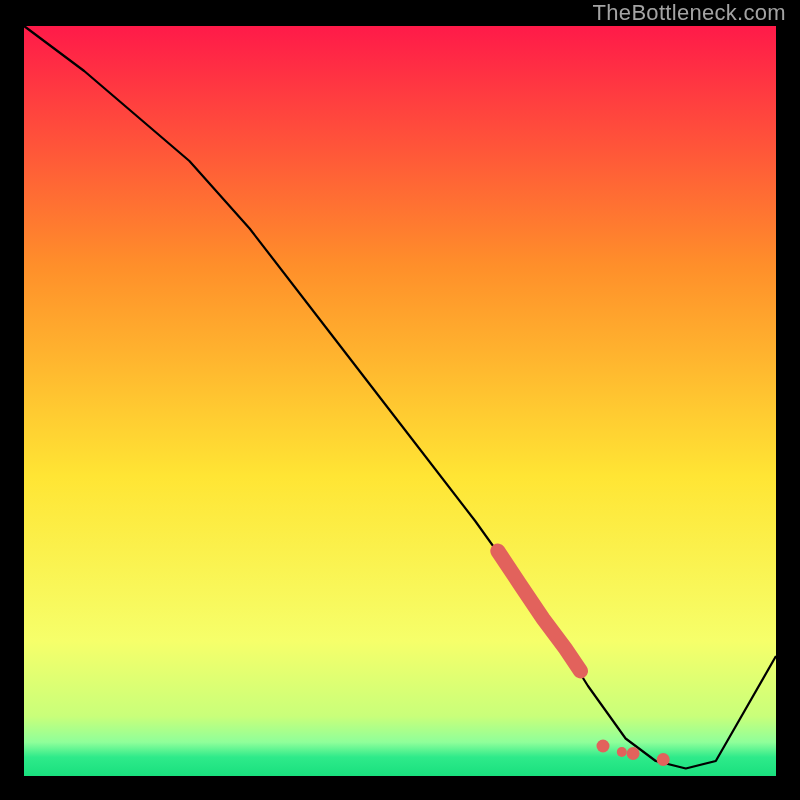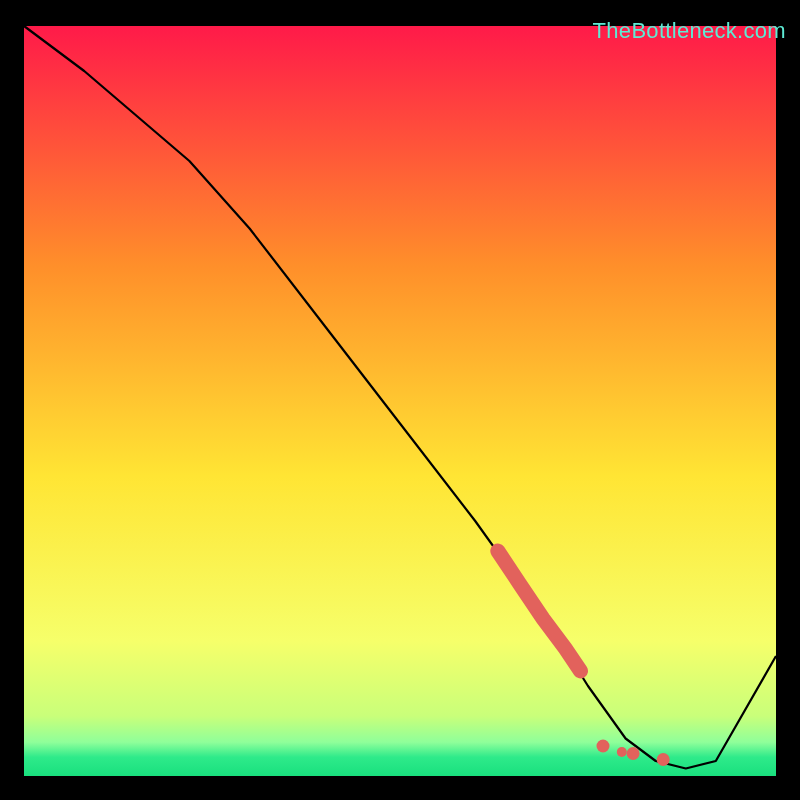--- a/index.html
+++ b/index.html
@@ -11,23 +11,23 @@
     font-family: Arial, Helvetica, sans-serif;
     overflow: hidden;
   }
   .chart-wrap {
     position: relative;
     width: 800px;
     height: 800px;
   }
   .watermark {
     position: absolute;
-    top: 18px;
+    top: 0;
     right: 14px;
-    color: #5eead4;
+    color: #a3a3a3;
     font-size: 22px;
     letter-spacing: 0.3px;
     z-index: 10;
   }
   svg {
     display: block;
   }
 </style>
 </head>
 <body>

